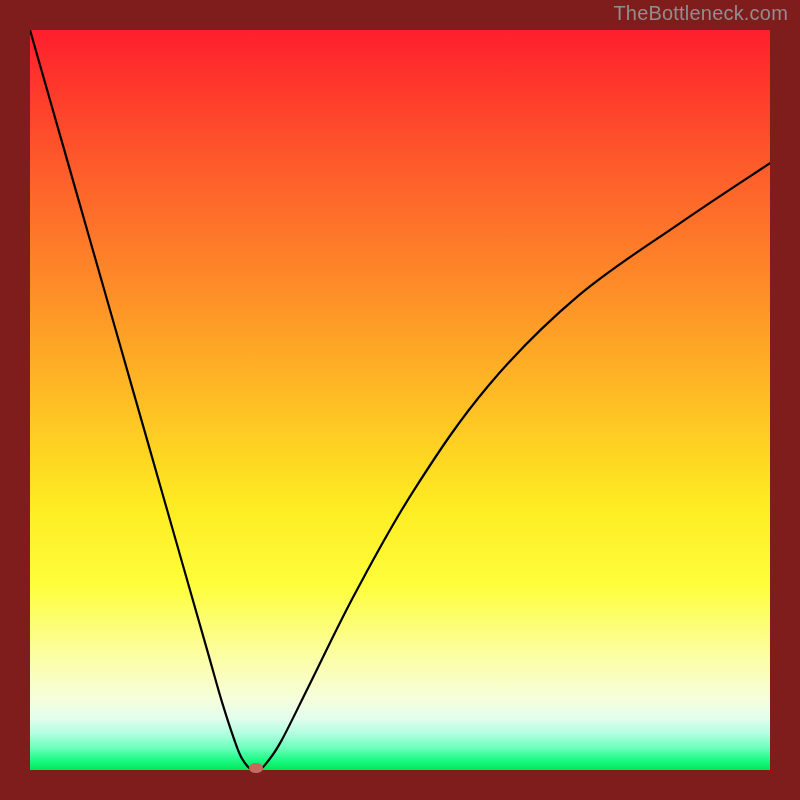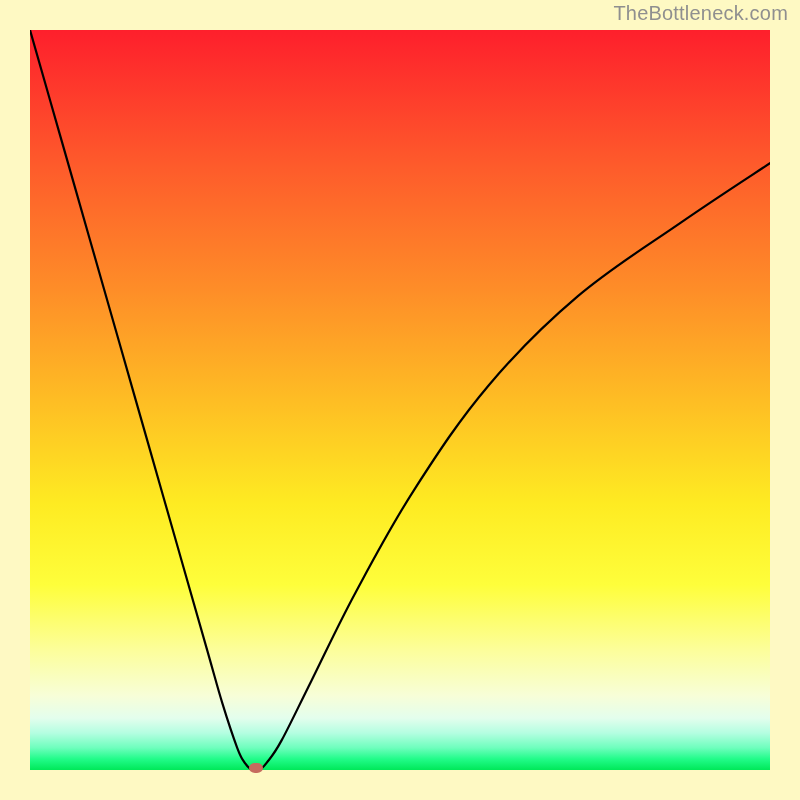--- a/index.html
+++ b/index.html
@@ -8,21 +8,21 @@
     width: 800px;
     height: 800px;
     background: #000;
     overflow: hidden;
     font-family: Arial, Helvetica, sans-serif;
   }
   .outer {
     position: relative;
     width: 800px;
     height: 800px;
-    background: #fef9c3;
+    background: #7f1d1d;
   }
   .plot {
     position: absolute;
     left: 30px;
     top: 30px;
     width: 740px;
     height: 740px;
     background: linear-gradient(to bottom,
       #fe1f2c 0%,
       #fe5a2b 18%,

